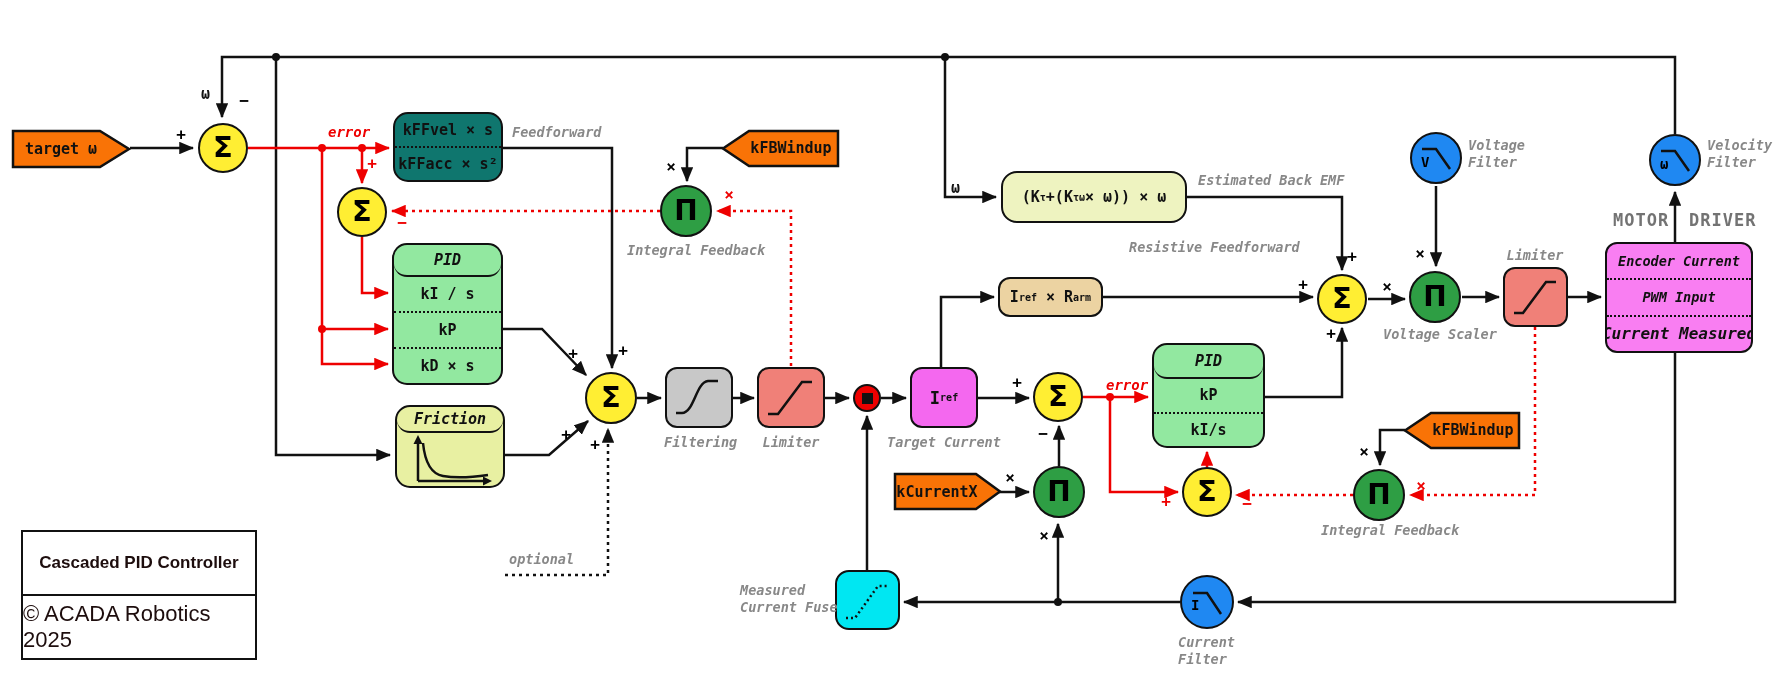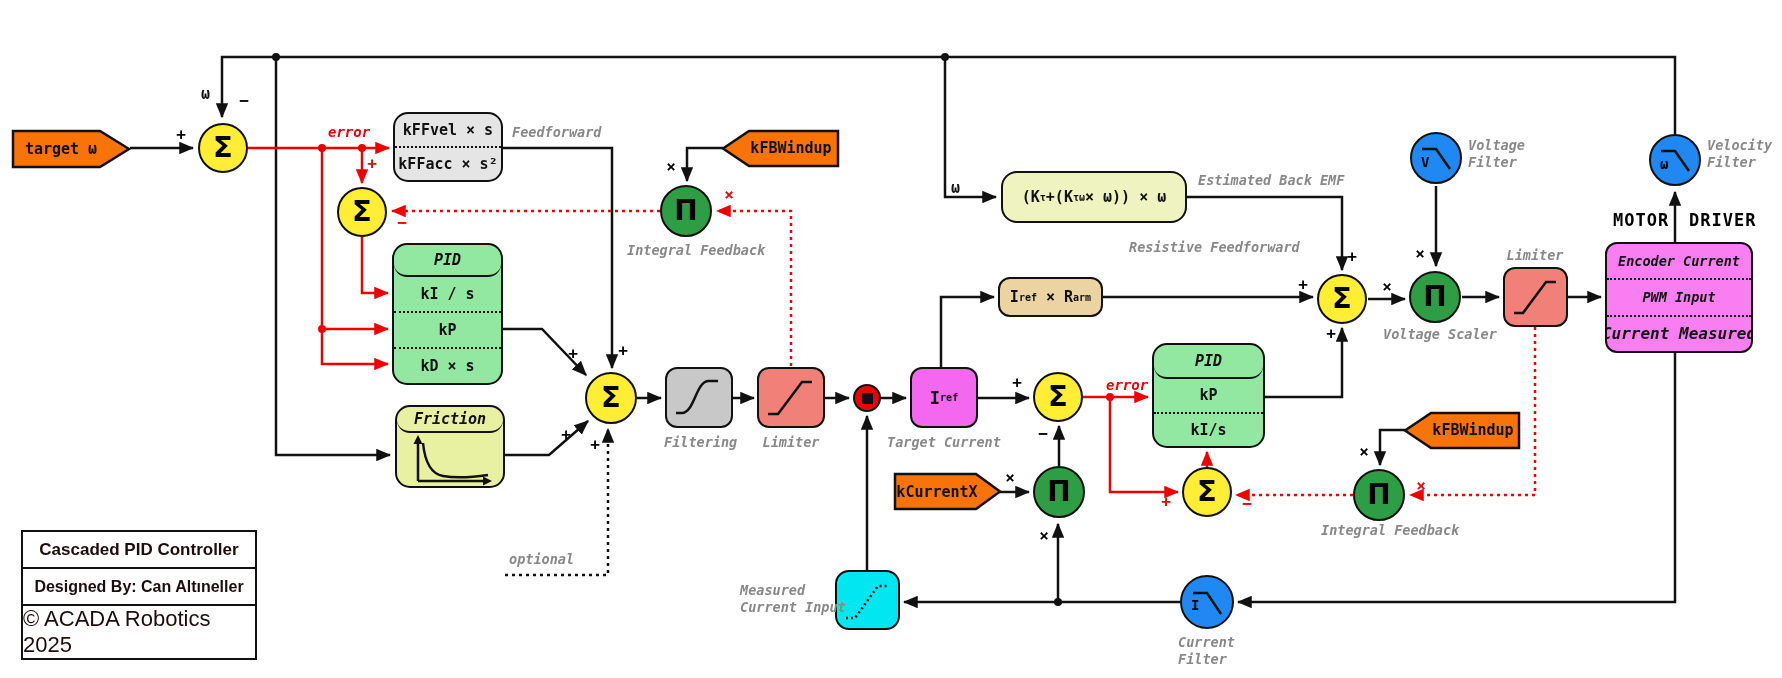--- a/index.html
+++ b/index.html
@@ -16,21 +16,21 @@
           display:flex;align-items:center;justify-content:center;font-weight:bold;z-index:2;
           font-family:"DejaVu Sans", sans-serif;}
   .sum{background:#ffee33;font-size:29px;padding-bottom:3px;}
   .prod{background:#2e9e44;font-size:28px;padding-bottom:2px;}
   .filt{background:#1f88f2;}
   .filt .letter{position:absolute;left:9px;top:20px;font-size:14px;font-family:"DejaVu Sans Mono",monospace;}
   .glabel{position:absolute;color:#888;font-style:italic;font-weight:bold;font-size:13.5px;
           white-space:pre;z-index:3;line-height:1.25;}
   .rlabel{position:absolute;color:#ee0000;font-style:italic;font-weight:bold;font-size:14px;z-index:3;}
   .blabel{position:absolute;color:#111;font-weight:bold;font-size:15px;z-index:3;}
-  .hlabel{position:absolute;color:#000000;font-weight:bold;font-size:17px;z-index:3;letter-spacing:1px;}
+  .hlabel{position:absolute;color:#737373;font-weight:bold;font-size:17px;z-index:3;letter-spacing:1px;}
   .marker{position:absolute;transform:translate(-50%,-50%);font-weight:bold;font-size:16px;z-index:3;
           font-family:"DejaVu Sans Mono",monospace;}
   .tagtext{position:absolute;z-index:3;font-weight:bold;font-size:15px;color:#111;
            display:flex;align-items:center;justify-content:center;}
   .iconsvg{display:block;margin:auto;}
   sub{font-size:10px;}
   #legend{position:absolute;left:21px;top:530px;width:232px;height:126px;border:2.5px solid #111;
           background:#fff;display:flex;flex-direction:column;z-index:2;
           font-family:"Liberation Sans", sans-serif;color:#1d0d0d;}
   #legend .lrow{flex:1;display:flex;align-items:center;justify-content:center;font-weight:bold;}
@@ -178,21 +178,21 @@
     <svg class="iconsvg" width="48" height="48">
       <path d="M10,15 H24 L38,36" stroke="#111" stroke-width="2.5" fill="none"></path>
       </svg>
     <span class="letter">I</span>
   </div>
 
   <div class="circle" style="left:853px;top:384px;width:28px;height:28px;background:#ee0000">
     <div style="width:11px;height:11px;background:#111"></div>
   </div>
 
-  <div class="block" style="left:393px;top:112px;width:110px;height:70px;background:#e5e5e5">
+  <div class="block" style="left:393px;top:112px;width:110px;height:70px;background:#0f766e">
     <div class="row">kFFvel × s</div>
     <div class="row dot-top">kFFacc × s²</div>
   </div>
 
   <div class="block" style="left:392px;top:243px;width:111px;height:142px;background:#92e8a0">
     <div class="hdr" style="flex:0 0 30px">PID</div>
     <div class="row">kI / s</div>
     <div class="row dot-top">kP</div>
     <div class="row dot-top">kD × s</div>
   </div>
@@ -272,21 +272,21 @@
   <div class="glabel" style="left:887px;top:434px">Target Current</div>
   <div class="glabel" style="left:1129px;top:239px">Resistive Feedforward</div>
   <div class="glabel" style="left:1198px;top:172px">Estimated Back EMF</div>
   <div class="glabel" style="left:1383px;top:326px">Voltage Scaler</div>
   <div class="glabel" style="left:1500px;top:247px;width:70px;text-align:center">Limiter</div>
   <div class="glabel" style="left:1321px;top:522px">Integral Feedback</div>
   <div class="glabel" style="left:509px;top:551px">optional</div>
   <div class="glabel" style="left:1468px;top:137px"><span>Voltage</span><br><span>Filter</span></div>
   <div class="glabel" style="left:1707px;top:137px"><span>Velocity</span><br><span>Filter</span></div>
   <div class="glabel" style="left:1178px;top:634px"><span>Current</span><br><span>Filter</span></div>
-  <div class="glabel" style="left:740px;top:582px"><span>Measured</span><br><span>Current Input</span></div>
+  <div class="glabel" style="left:740px;top:582px"><span>Measured</span><br><span>Current Fuse</span></div>
 
   <div class="hlabel" style="left:1613px;top:210px">MOTOR</div>
   <div class="hlabel" style="left:1689px;top:210px">DRIVER</div>
 
   <div class="rlabel" style="left:328px;top:124px">error</div>
   <div class="rlabel" style="left:1106px;top:377px">error</div>
 
   <div class="blabel" style="left:201px;top:85px">ω</div>
   <div class="blabel" style="left:951px;top:179px">ω</div>
 
@@ -311,17 +311,16 @@
       <span class="marker" style="left: 1352px; top: 256px; color: rgb(0, 0, 0);">+</span>
       <span class="marker" style="left: 1331px; top: 333px; color: rgb(0, 0, 0);">+</span>
       <span class="marker" style="left: 1387px; top: 286px; color: rgb(0, 0, 0);">×</span>
       <span class="marker" style="left: 1420px; top: 253px; color: rgb(0, 0, 0);">×</span>
       <span class="marker" style="left: 1364px; top: 451px; color: rgb(0, 0, 0);">×</span>
       <span class="marker" style="left: 1421px; top: 485px; color: rgb(238, 0, 0);">×</span>
     </div>
 
   <div id="legend">
     <div class="lrow" style="font-size:17px">Cascaded PID Controller</div>
-    <div class="lrow" style="font-size:16px">Designed By: Can Altıneller</div>
     <div class="lrow" style="font-size:22px;font-weight:normal">© ACADA Robotics 2025</div>
   </div>
 
 </div>
 
 </body></html>

